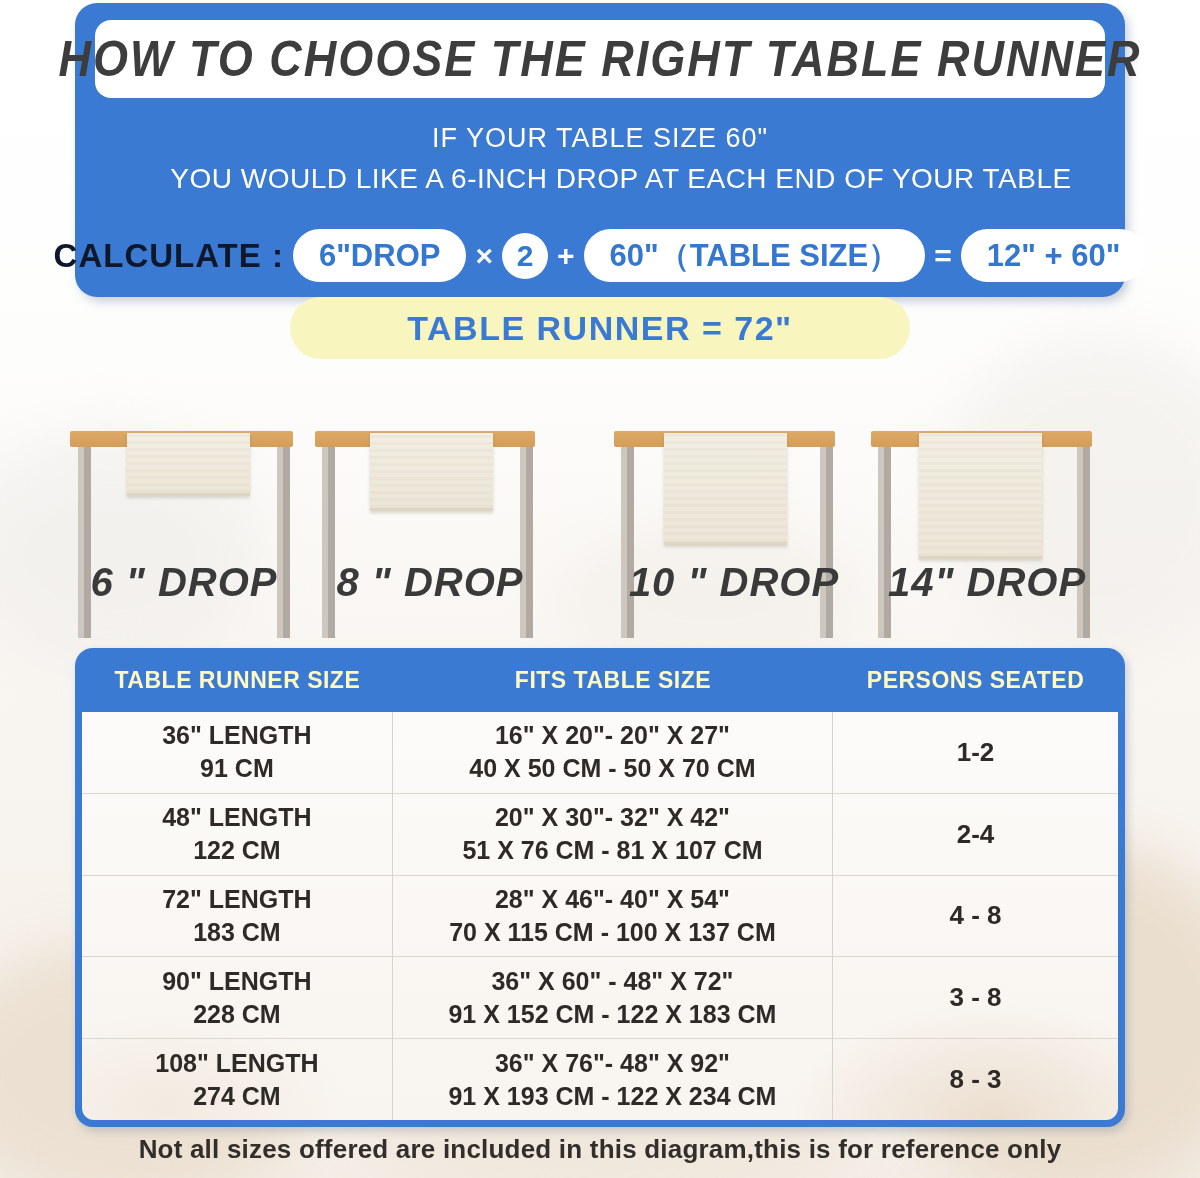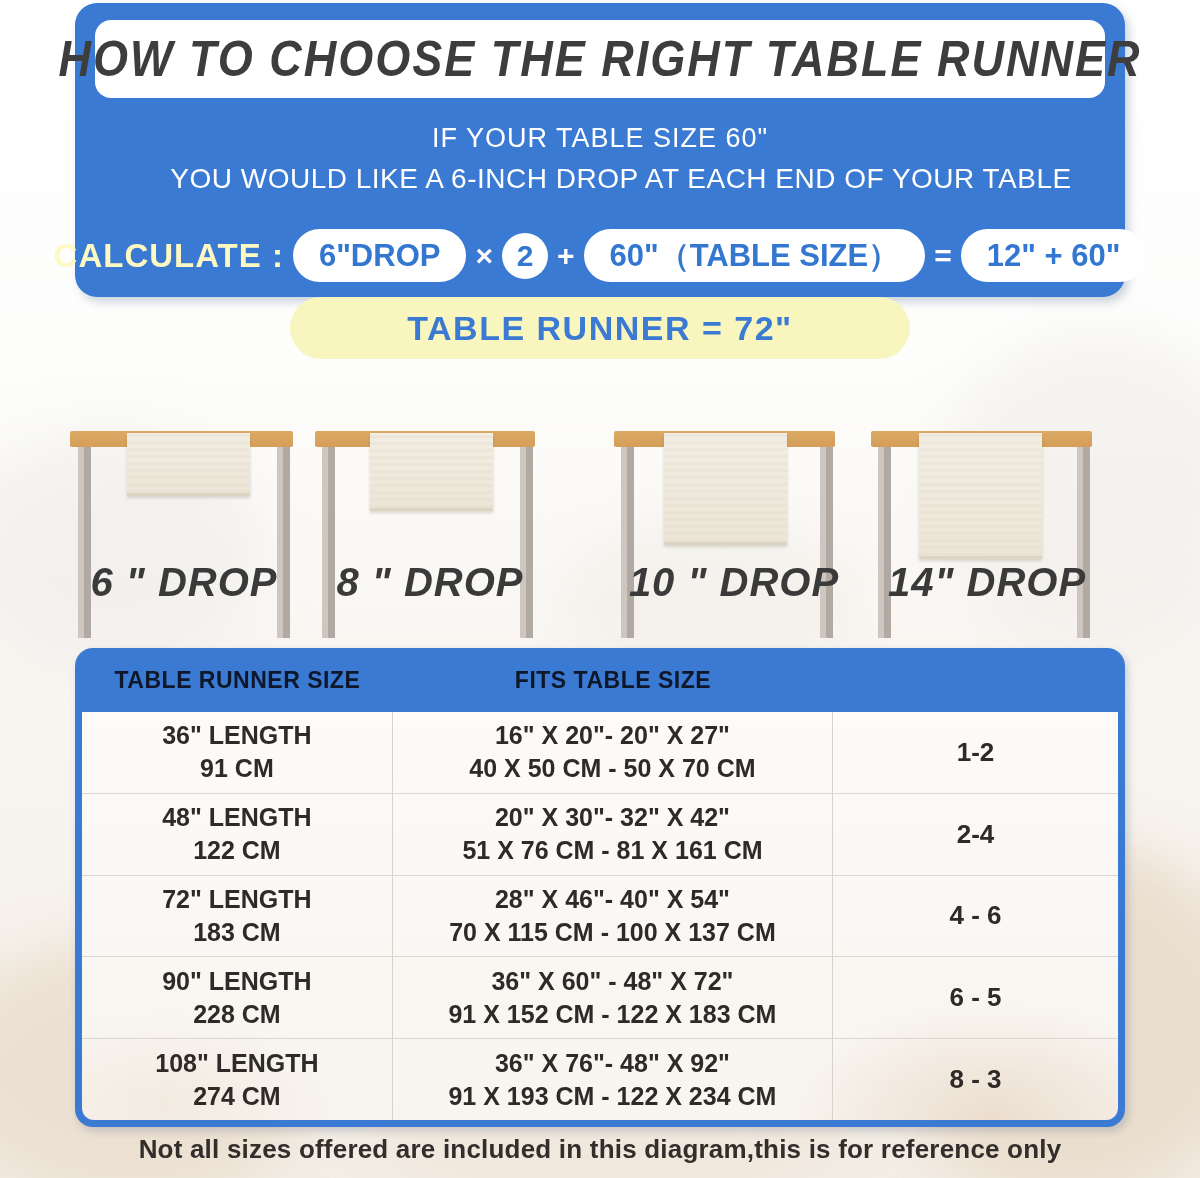--- a/index.html
+++ b/index.html
@@ -34,21 +34,21 @@
     letter-spacing:2px; white-space:nowrap; transform:scaleY(1.1);
   }
   .intro { position:absolute; left:0; top:120px; width:100%; text-align:center; color:#ffffff; }
   .intro .l1 { font-size:27px; letter-spacing:1px; margin-bottom:9px; }
   .intro .l2 { font-size:28px; letter-spacing:.5px;padding-left:42px; }
 
   .calc-row {
     position:absolute; left:0; top:226px; width:100%;
     display:flex; align-items:center; justify-content:center; gap:9px;
   }
-  .calc-label { color:#fef9c3; font-size:33px; font-weight:800; letter-spacing:1px; white-space:nowrap; }
+  .calc-label { color:#0f172a; font-size:33px; font-weight:800; letter-spacing:1px; white-space:nowrap; }
   .pill {
     background:#ffffff; color:#3377d0; font-weight:800; font-size:31px;
     border-radius:28px; padding:8px 26px; white-space:nowrap; line-height:1.2;
   }
   .op { color:#ffffff; font-size:30px; font-weight:800; }
   .circ {
     width:46px; height:46px; border-radius:50%; background:#ffffff;
     display:flex; align-items:center; justify-content:center;
     color:#3377d0; font-size:30px; font-weight:800; flex:0 0 auto;
   }
@@ -76,21 +76,21 @@
     letter-spacing:1px; white-space:nowrap;
   }
 
   
   .size-panel {
     position:absolute; left:75px; top:648px; width:1050px; height:479px;
     background:#3a7ad2; border-radius:18px; z-index:2;
     box-shadow:3px 4px 9px rgba(30,60,110,.2);
   }
   .size-head { position:absolute; left:7px; top:0; width:1036px; height:64px; display:flex; align-items:center; }
-  .size-head .h { color:#0f172a; font-size:23px; font-weight:800; letter-spacing:.5px; text-align:center; }
+  .size-head .h { color:#fef9c3; font-size:23px; font-weight:800; letter-spacing:.5px; text-align:center; }
   .c1 { width:30%; } .c2 { width:42.5%; } .c3 { width:27.5%; }
   .size-body {
     position:absolute; left:7px; top:64px; width:1036px; height:408px;
     border-radius:0 0 12px 12px; overflow:hidden;
     background:
       radial-gradient(ellipse 340px 200px at 88% 100%, rgba(232,216,198,.8) 0%, rgba(232,216,198,0) 60%),
       radial-gradient(ellipse 300px 160px at 8% 96%, rgba(238,228,214,.6) 0%, rgba(238,228,214,0) 60%),
       linear-gradient(#fcfbf9,#f8f4ef);
     display:flex; flex-direction:column;
   }
@@ -168,20 +168,21 @@
     <div class="leg" style="left:878px; top:447px;"></div>
     <div class="leg" style="left:1077px; top:447px;"></div>
     <div class="runner" style="left:919px; top:433px; height:126px;"></div>
     <div class="drop-label" style="left:987px;">14" DROP</div>
   </div>
 
   <div class="size-panel">
     <div class="size-head">
       <div class="h c1">TABLE RUNNER SIZE</div>
       <div class="h c2">FITS TABLE SIZE</div>
+      <div class="h c3">PERSONS SEATED</div>
     </div>
     <div class="size-body">
 
       <div class="trow">
         <div class="cell c1">
           <div class="ln">36" LENGTH</div>
           <div class="ln">91 CM</div>
         </div>
         <div class="cell c2">
           <div class="ln">16" X 20"- 20" X 27"</div>
@@ -192,52 +193,52 @@
         </div>
       </div>
 
       <div class="trow">
         <div class="cell c1">
           <div class="ln">48" LENGTH</div>
           <div class="ln">122 CM</div>
         </div>
         <div class="cell c2">
           <div class="ln">20" X 30"- 32" X 42"</div>
-          <div class="ln">51 X 76 CM - 81 X 161 CM</div>
+          <div class="ln">51 X 76 CM - 81 X 107 CM</div>
         </div>
         <div class="cell c3">
           <div class="pers">2-4</div>
         </div>
       </div>
 
       <div class="trow">
         <div class="cell c1">
           <div class="ln">72" LENGTH</div>
           <div class="ln">183 CM</div>
         </div>
         <div class="cell c2">
           <div class="ln">28" X 46"- 40" X 54"</div>
           <div class="ln">70 X 115 CM - 100 X 137 CM</div>
         </div>
         <div class="cell c3">
-          <div class="pers">4 - 6</div>
+          <div class="pers">4 - 8</div>
         </div>
       </div>
 
       <div class="trow">
         <div class="cell c1">
           <div class="ln">90" LENGTH</div>
           <div class="ln">228 CM</div>
         </div>
         <div class="cell c2">
           <div class="ln">36" X 60" - 48" X 72"</div>
           <div class="ln">91 X 152 CM - 122 X 183 CM</div>
         </div>
         <div class="cell c3">
-          <div class="pers">6 - 5</div>
+          <div class="pers">3 - 8</div>
         </div>
       </div>
 
       <div class="trow">
         <div class="cell c1">
           <div class="ln">108" LENGTH</div>
           <div class="ln">274 CM</div>
         </div>
         <div class="cell c2">
           <div class="ln">36" X 76"- 48" X 92"</div>

